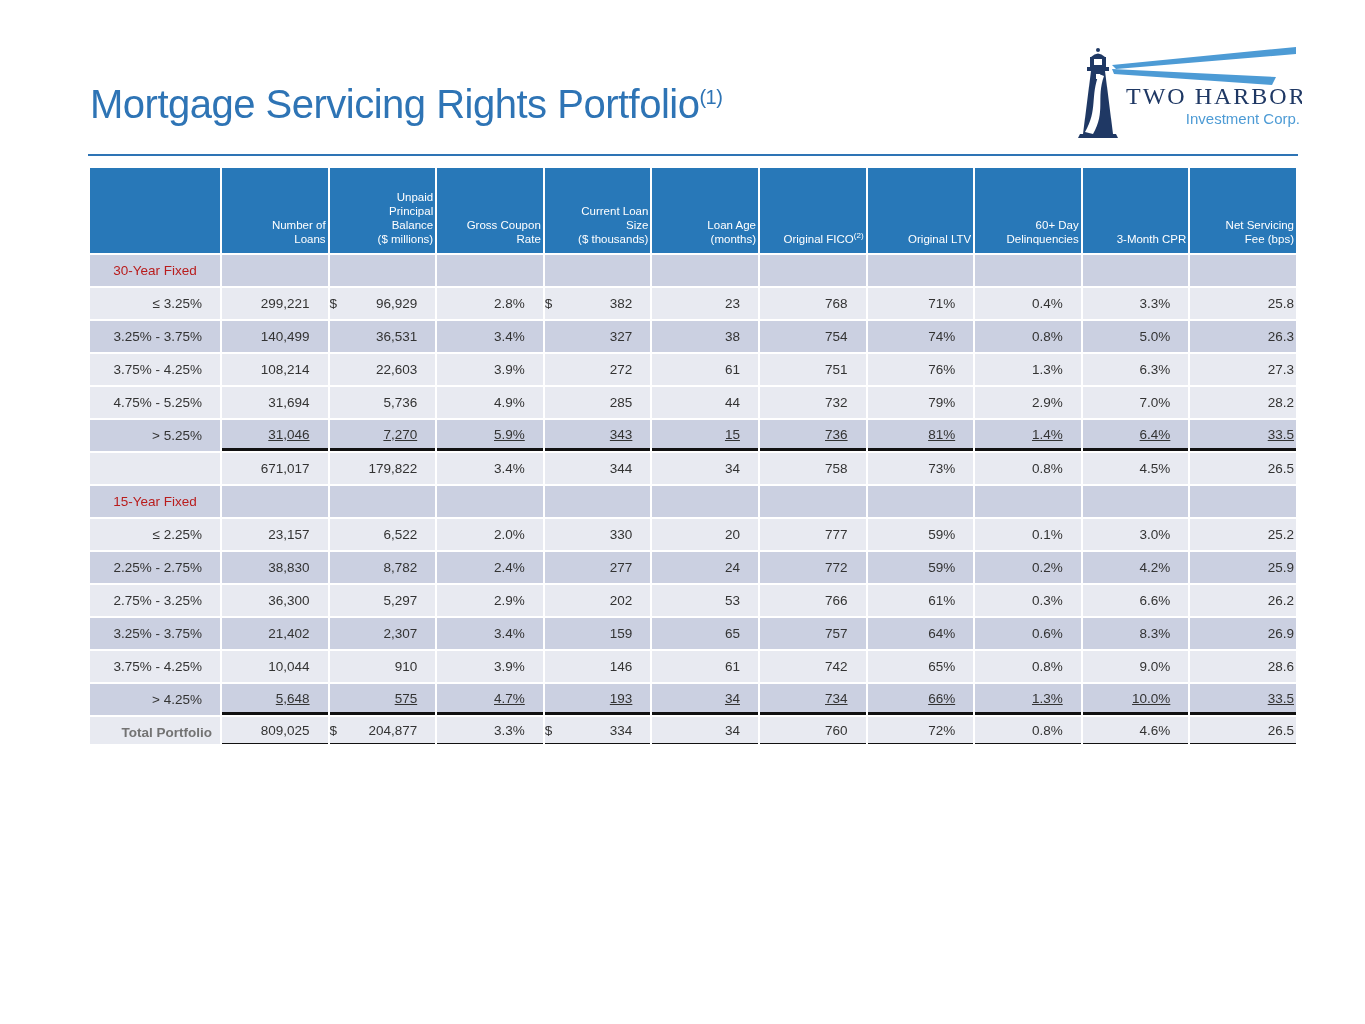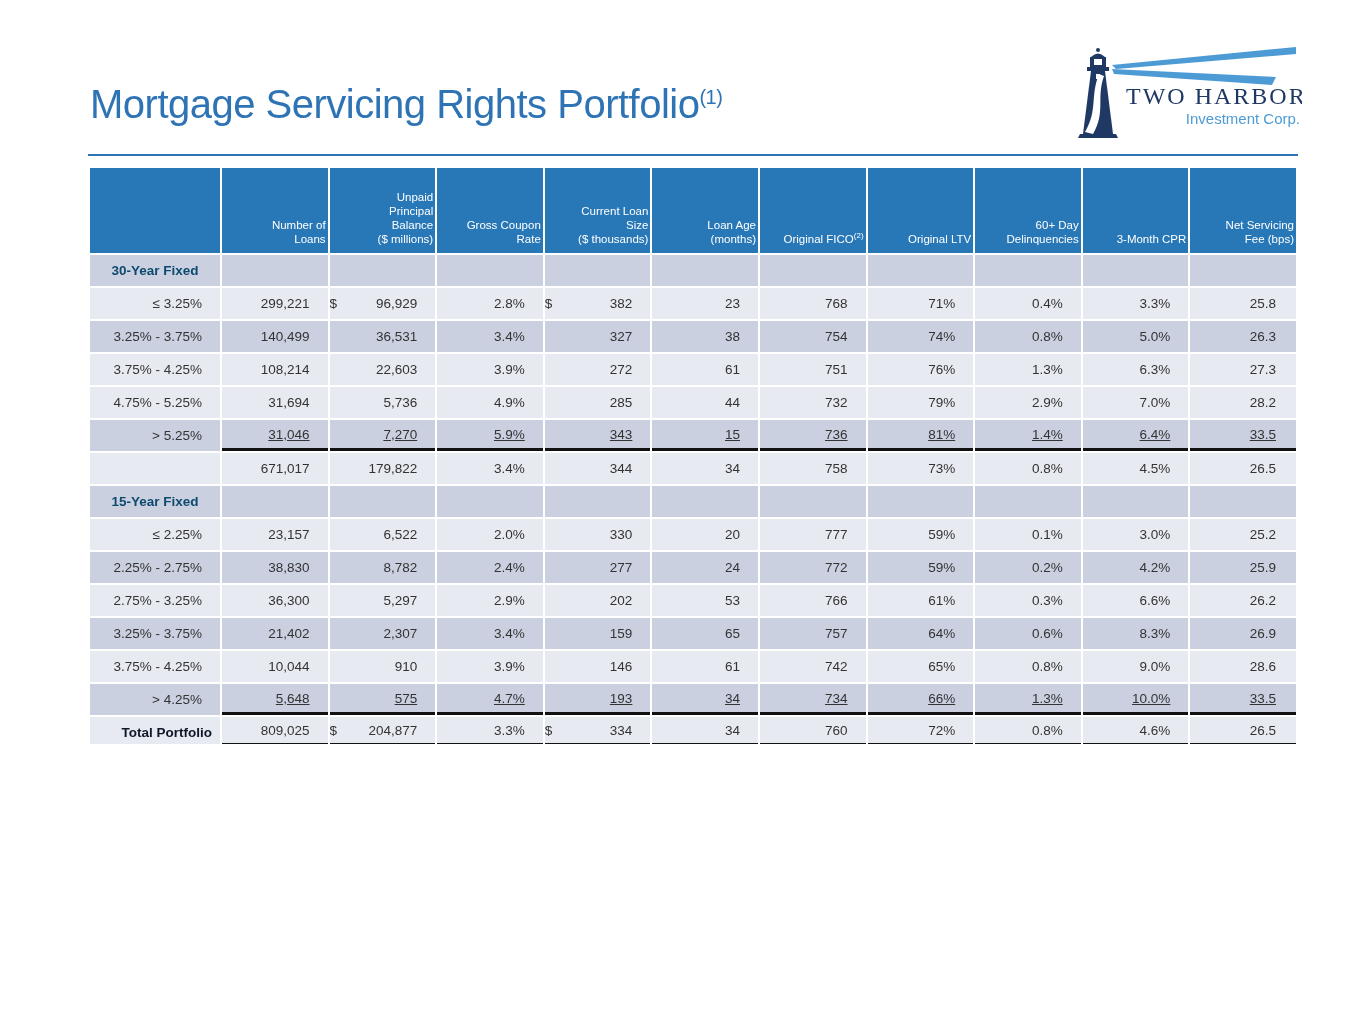--- a/index.html
+++ b/index.html
@@ -28,29 +28,29 @@
   .msr-table thead th {
     background:#2878B8; color:#ffffff; font-weight:400; font-size:11.5px; line-height:1.22;
     text-align:right; vertical-align:bottom; padding:6px 2px 7px 2px; height:85px;
     box-sizing:border-box; white-space:pre-line;
   }
   .msr-table thead th sup { font-size:8px; }
   .msr-table tbody td {
     height:31px; box-sizing:border-box; font-size:13.5px; color:#333333;
     text-align:right; vertical-align:middle; padding:0 18px 0 0; white-space:nowrap;
   }
-  .msr-table tbody td:last-child { padding-right:20px; }
+  .msr-table tbody td:last-child { padding-right:2px; }
   tr.band-dark td { background:#CBD0E1; }
   tr.band-light td { background:#E8EAF1; }
   td.row-label { text-align:left; padding:0 4px 0 10px; }
   tr.section td.row-label, tr.total-arms td.row-label {
-    font-weight:bold; text-align:center; padding:0 4px; color:#0c4a6e;
+    font-weight:normal; text-align:center; padding:0 4px; color:#b91c1c;
   }
   tr.total-portfolio td.row-label {
-    font-weight:bold; text-align:right; padding:0 8px 0 4px; color:#0f172a;
+    font-weight:bold; text-align:right; padding:0 8px 0 4px; color:#737373;
   }
   tr.rule-single td.num { border-bottom:3px solid #111111;text-decoration:underline; }
   tr.rule-double td.num { border-bottom:5px double #111111; }
   td.money { padding-left:10px; }
   td.money .flex {
     display:flex; justify-content:space-between; align-items:center; height:100%;
   }
 </style>
 </head>
 <body>

